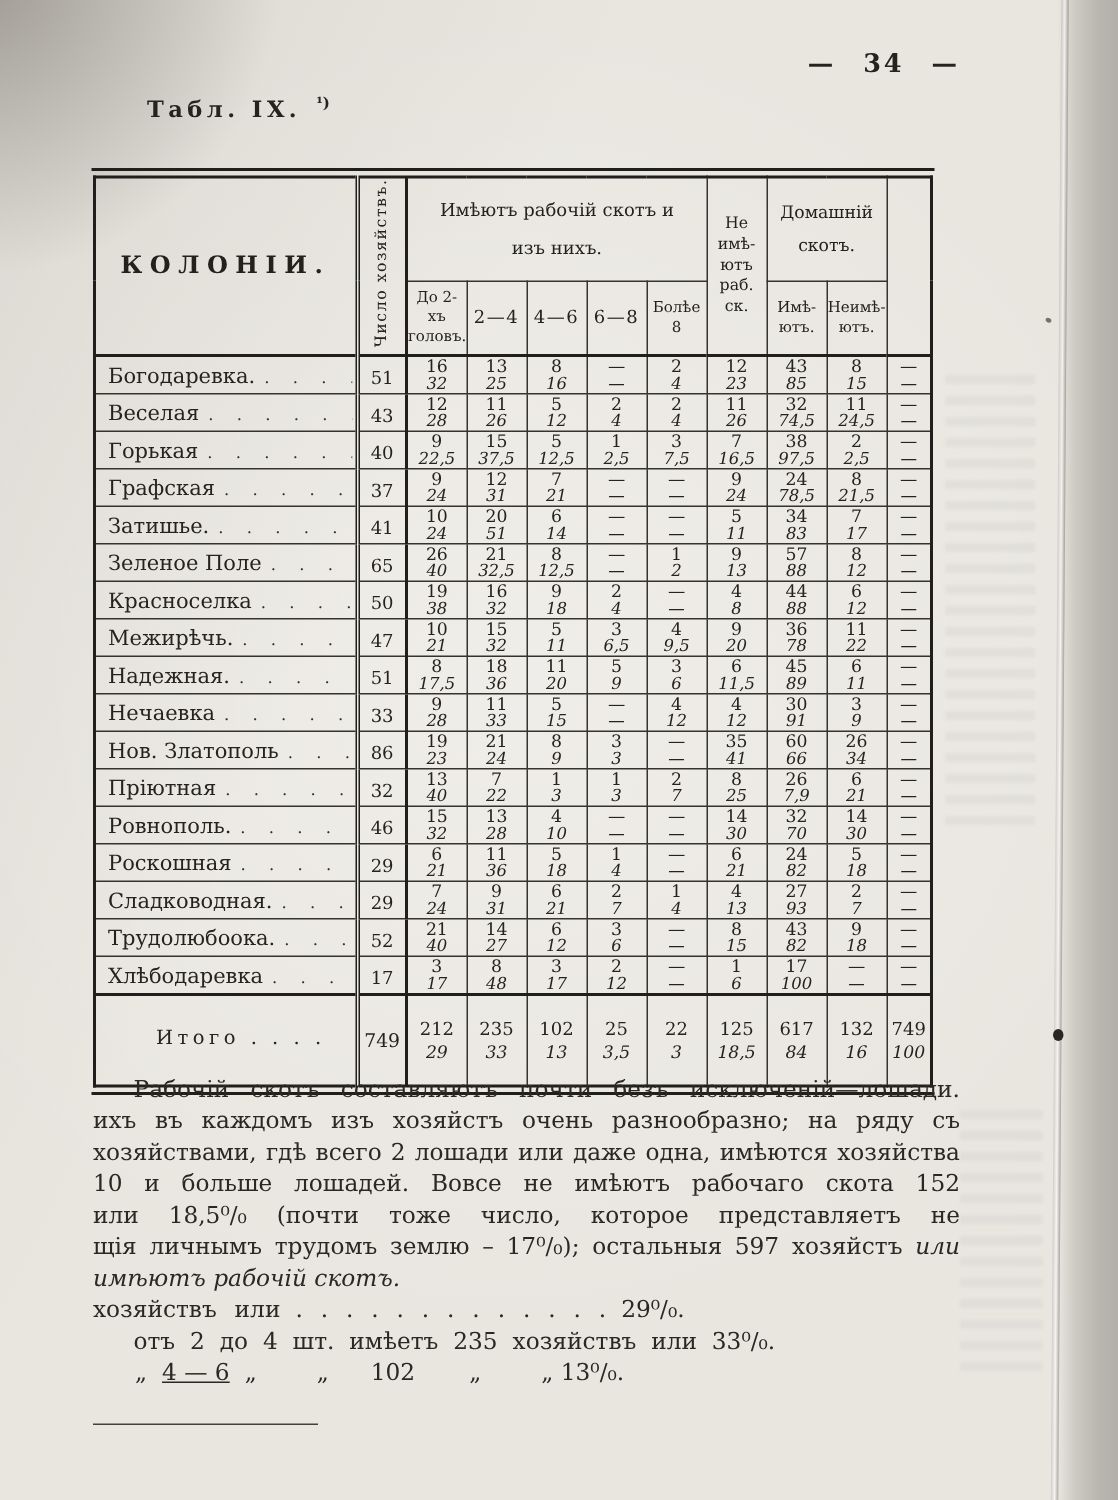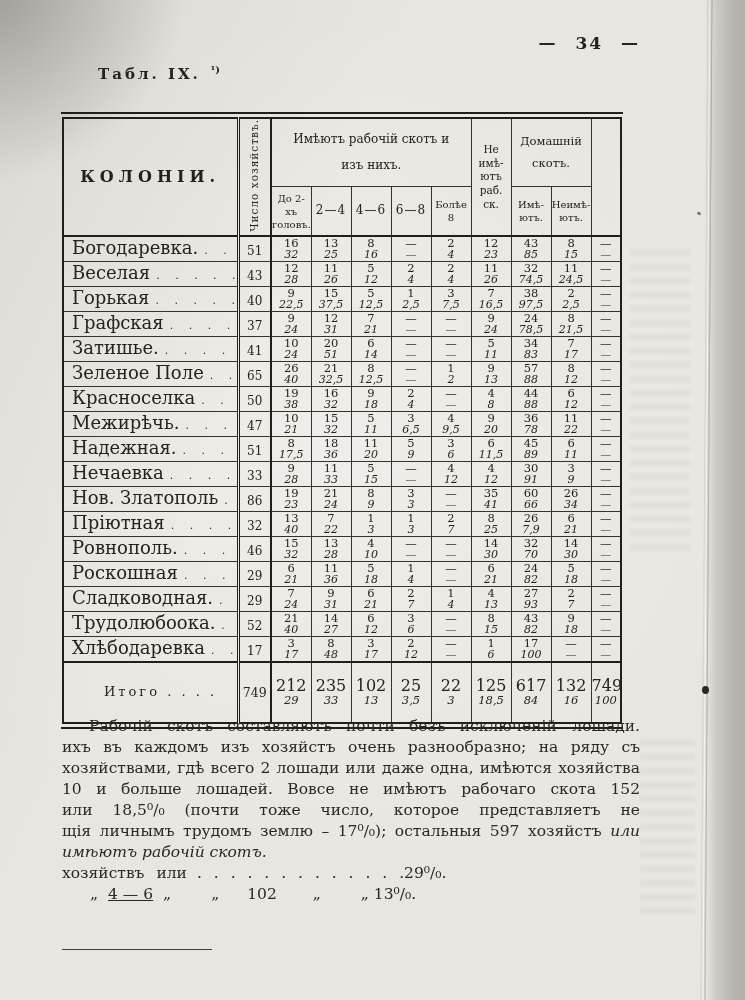--- a/index.html
+++ b/index.html
@@ -40,33 +40,33 @@
   .th-name { font-size:16px; letter-spacing:5px; font-weight:bold; }
   .th-group { font-size:12px; line-height:2.1; height:64px;margin-left:16px; }
   .th-domestic { font-size:11.5px; line-height:1.9;margin-left:28px; }
   .th-sub { height:46px; font-size:10px; }
   .th-sub.rng { font-size:12px; letter-spacing:1px; }
   .vert { writing-mode:vertical-rl; transform:rotate(180deg); font-size:10.5px; letter-spacing:1px; white-space:nowrap; }
   .th-name, td.name { border-right:3px double #211f1b; }
   .th-hh, td.hh { border-right:2px solid #211f1b; }
   thead tr:last-child th, .th-name, .th-hh, .th-nowork, .th-empty { border-bottom:2px solid #211f1b; }
 
-  td.name { vertical-align:bottom; padding:0 2px 3px 8px; font-size:18px; }
+  td.name { vertical-align:bottom; padding:0 2px 3px 8px; font-size:14px; }
   .namewrap { display:flex; align-items:baseline; overflow:hidden; }
   .nm { white-space:nowrap; }
   .leader { flex:1; overflow:hidden; white-space:nowrap; margin-left:6px; color:#34312b; }
   .leader::after { content:". . . . . . . . . . . . . . . . . . . ."; letter-spacing:6px; font-size:11px; }
   td.hh { vertical-align:bottom; text-align:center; font-size:12px; padding-bottom:3px; }
   td.num { text-align:center; vertical-align:middle; height:24px; }
   .cnt { font-size:11.5px; line-height:12px; }
   .pct { font-size:11px; line-height:12px; font-style:italic; }
   tr.total td { border-top:2px solid #211f1b; height:56px; }
   tr.total td.name { vertical-align:middle; padding-left:40px; font-size:13px; letter-spacing:3px; }
   tr.total td.hh { vertical-align:middle; padding-bottom:0; font-size:12.5px; }
-  tr.total .cnt { font-size:16px; line-height:15px; }
+  tr.total .cnt { font-size:12px; line-height:15px; }
   tr.total .pct { font-size:11.5px; line-height:15px; }
 
   .textblock { position:absolute; left:62px; top:716px; width:578px; font-size:15.5px; color:#2b2722; }
   .tline { height:21px; line-height:21px; overflow:hidden; white-space:nowrap; }
   .tline.just { white-space:normal; text-align:justify; text-align-last:justify; word-spacing:1px; }
   .tline.ind { text-indent:27px; }
   .it { font-style:italic; }
 
   .foot-rule { position:absolute; left:62px; top:949px; width:150px; border-top:1.5px solid #44403a; }
   .footnote { position:absolute; left:76px; top:954px; width:560px; font-size:11.5px; letter-spacing:.4px; color:#2e2a25; }
@@ -939,18 +939,19 @@
   </div>
 
   <div class="textblock" id="textblock">
       <div class="tline ind just"><span>Рабочій скотъ составляютъ почти безъ исключеній—лошади. Число</span></div>
       <div class="tline just"><span>ихъ въ каждомъ изъ хозяйстъ очень разнообразно; на ряду съ такими</span></div>
       <div class="tline just"><span>хозяйствами, гдѣ всего 2 лошади или даже одна, имѣются хозяйства съ</span></div>
       <div class="tline just"><span>10 и больше лошадей. Вовсе не имѣютъ рабочаго скота 152 хозяйства</span></div>
       <div class="tline just"><span>или 18,5⁰/₀ (почти тоже число, которое представляетъ не обрабатываю-</span></div>
       <div class="tline just"><span>щія личнымъ трудомъ землю – 17⁰/₀); остальныя 597 хозяйстъ </span><span class="it">или 81,5⁰/₀</span></div>
       <div class="tline"><span class="it">имѣютъ рабочій скотъ.</span></div>
-      <div class="tline" style="word-spacing: 7px;"><span>хозяйствъ или</span><span style="margin-left: 10px;">. . . . . . . . . . . . .</span><span style="">29⁰/₀.</span></div>
+      <div class="tline" style="word-spacing: 7px;"><span>хозяйствъ или</span><span style="margin-left: 10px;">. . . . . . . . . . . . .</span><span style="margin-left: 10px;">29⁰/₀.</span></div>
+      <div class="tline" style="word-spacing: 5px;"><span style="margin-left: 27px;">отъ 2 до 4 шт. имѣетъ 235 хозяйствъ или 33⁰/₀.</span></div>
       <div class="tline"><span style="margin-left: 28px;">„</span><span style="margin-left: 10px; text-decoration: underline;">4 — 6</span><span style="margin-left: 10px;">„</span><span style="margin-left: 40px;">„</span><span style="margin-left: 28px;">102</span><span style="margin-left: 36px;">„</span><span style="margin-left: 40px;">„</span><span style="margin-left: 5px;">13⁰/₀.</span></div>
     </div>
 
   <div class="foot-rule"></div>
 </div>
 
 </body></html>

